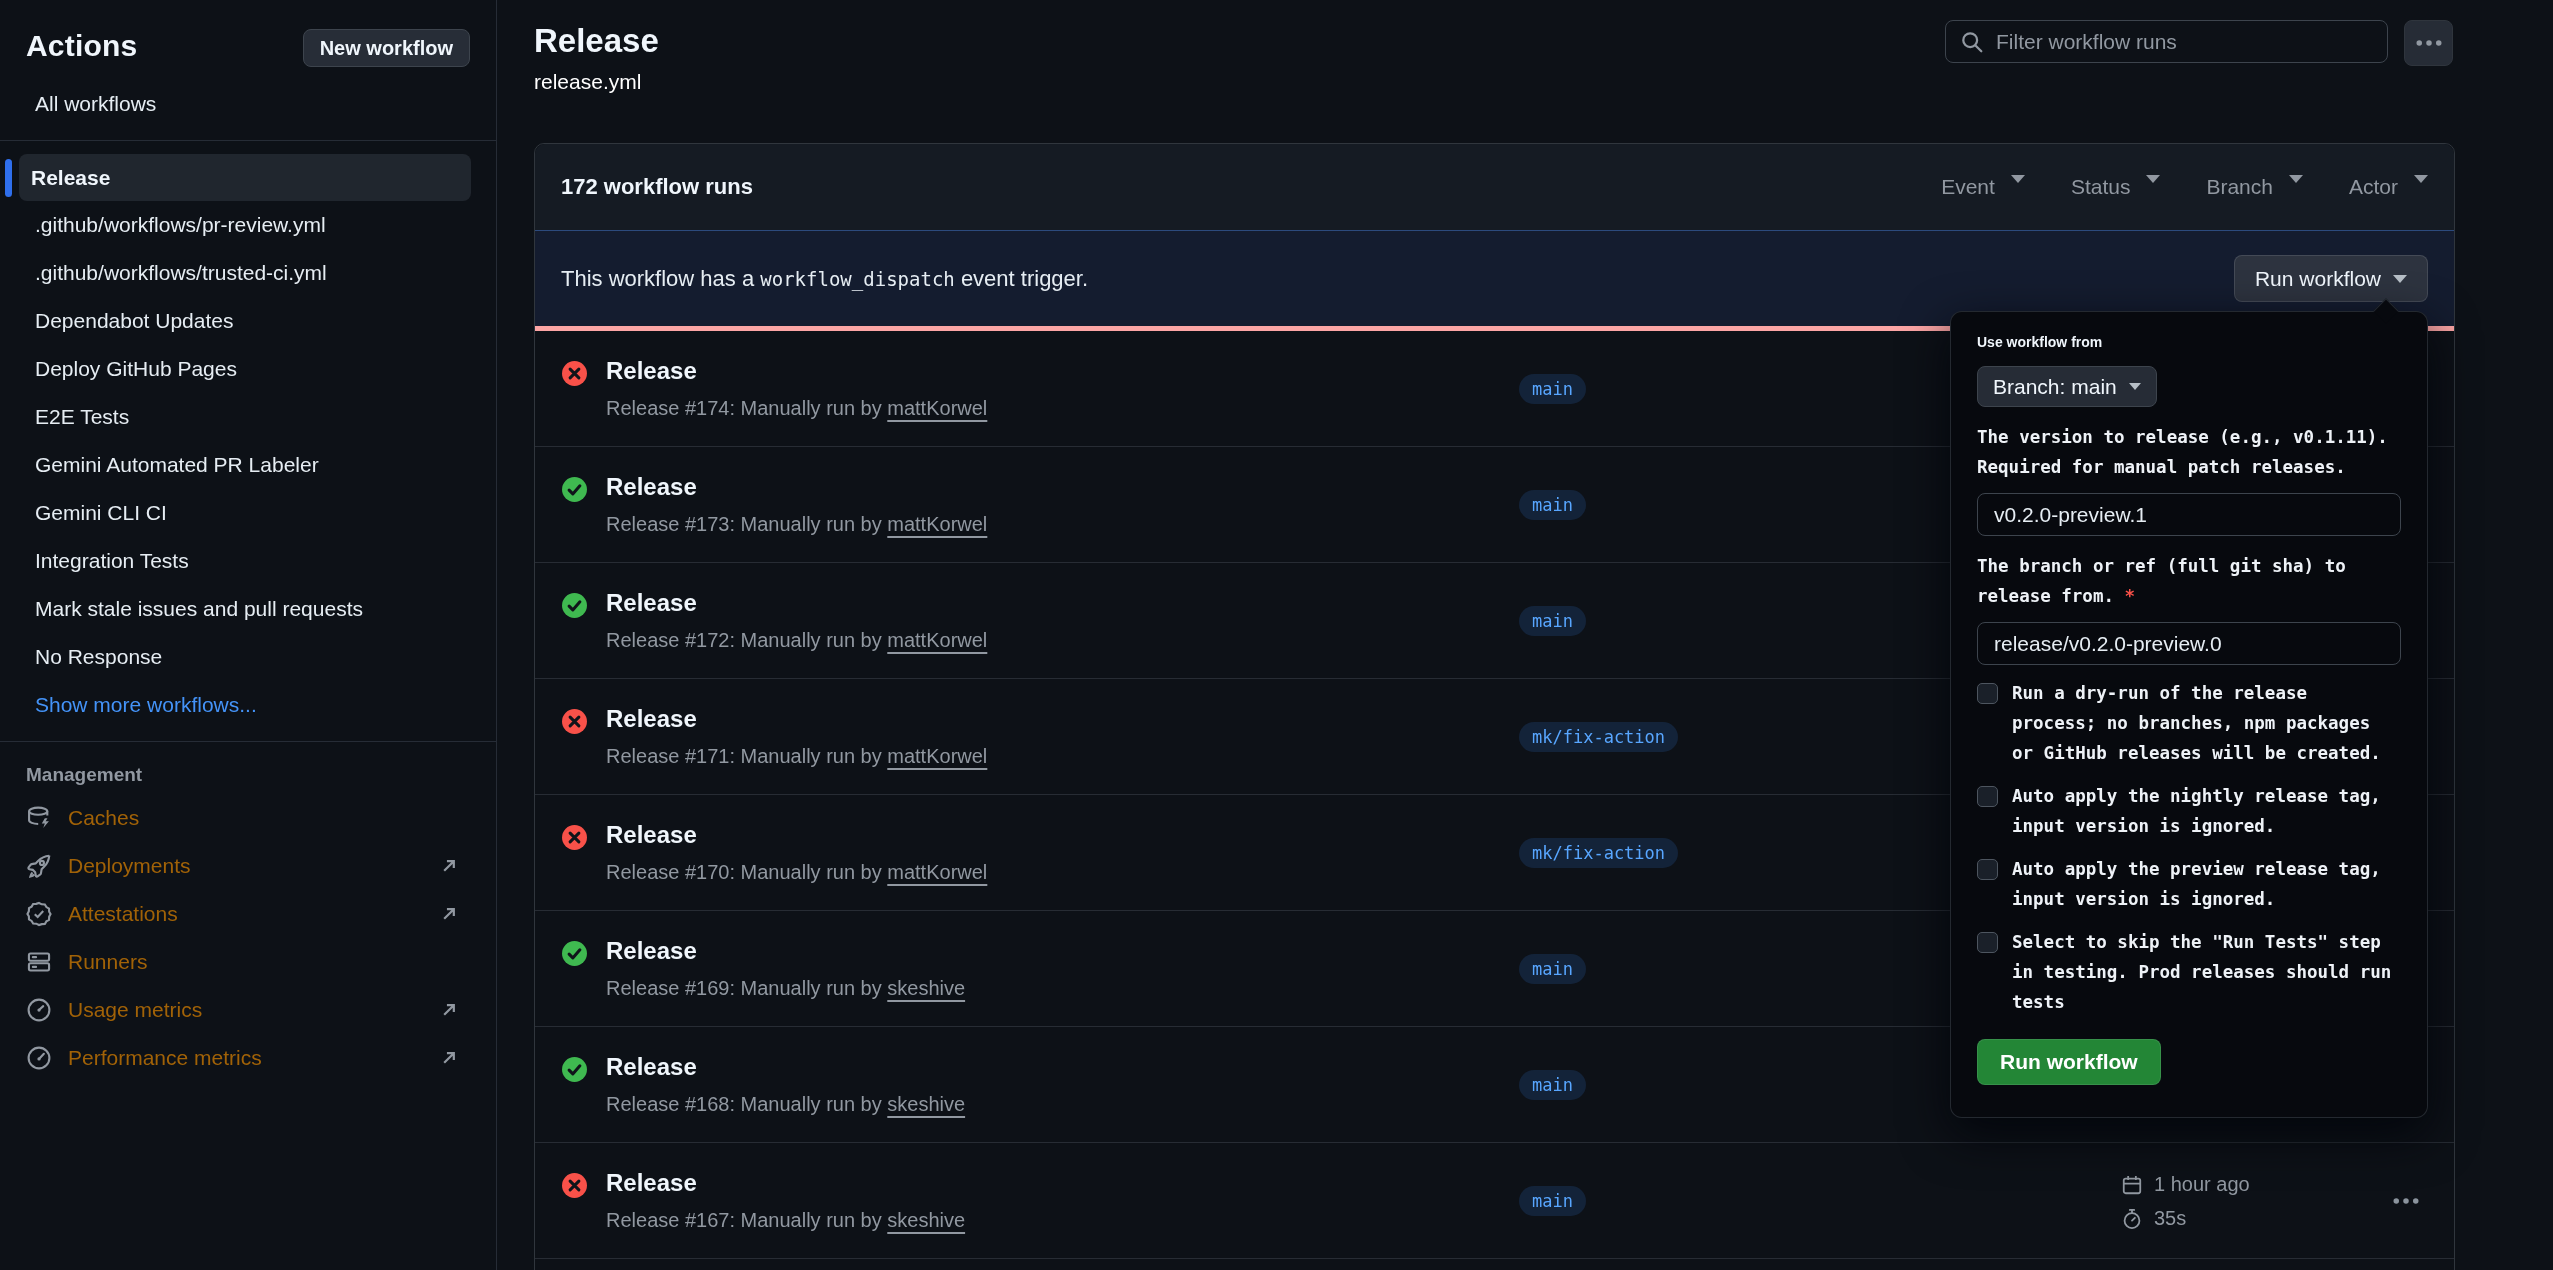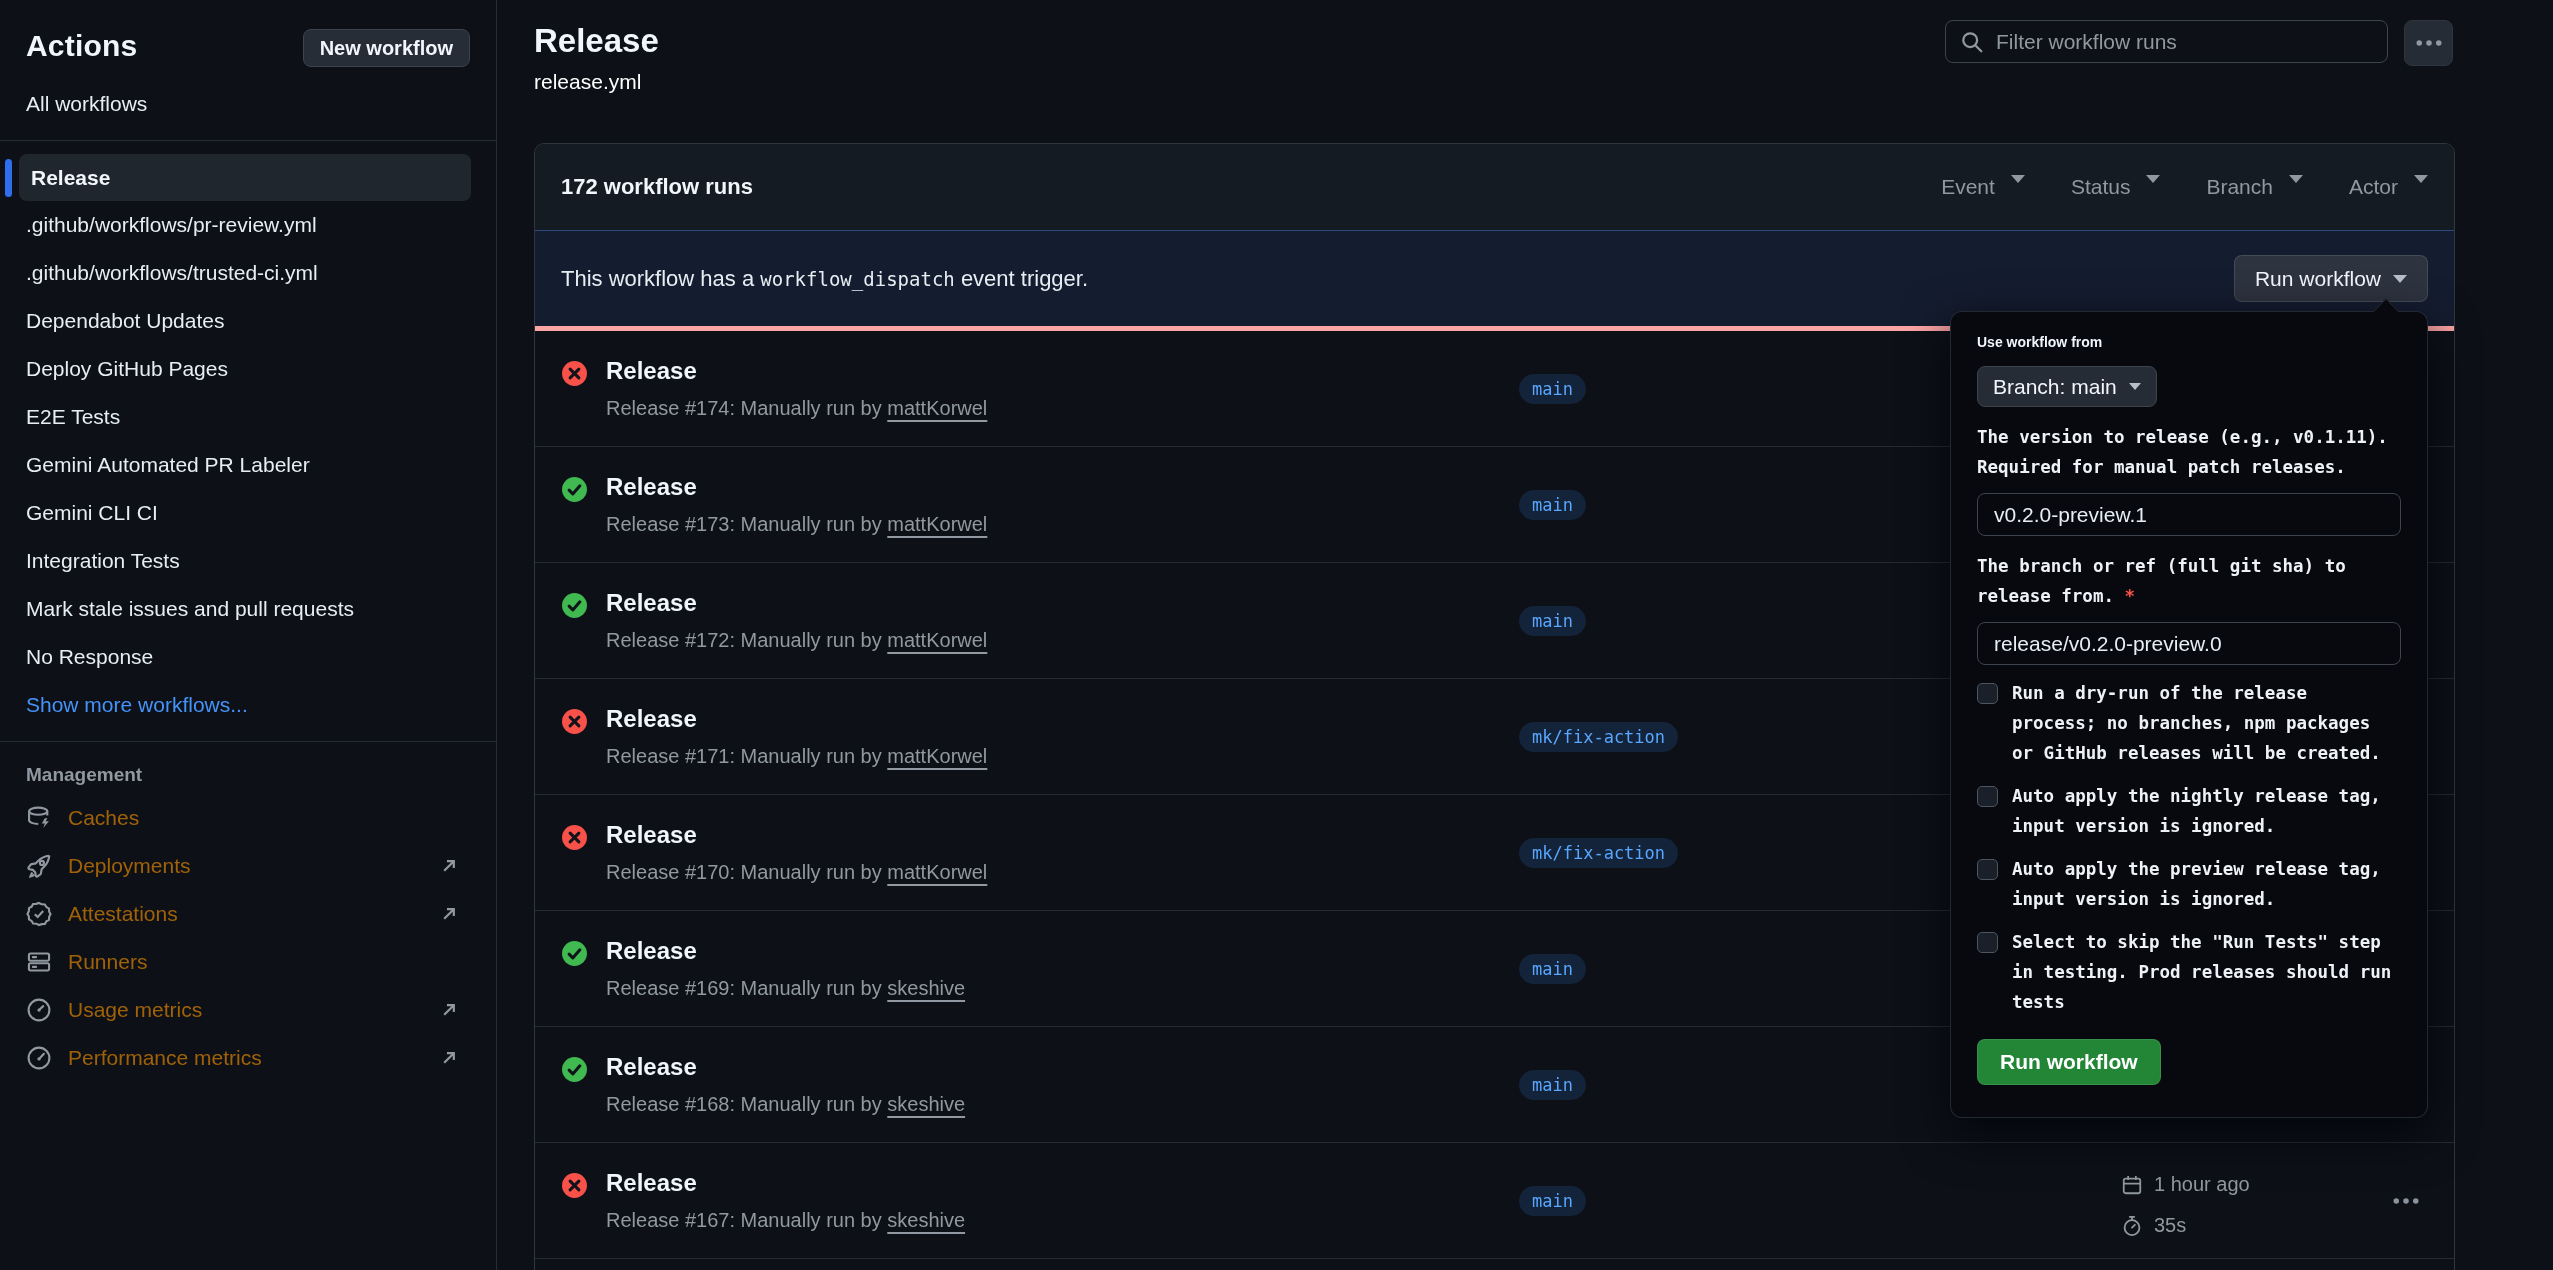--- a/index.html
+++ b/index.html
@@ -10,21 +10,21 @@
   
   .sidebar { position:absolute; left:0; top:0; width:497px; height:1270px;
     border-right:1px solid #262c36; background:#0d1117; }
   .sidebar-head { padding:29px 26px 0 26px; display:flex; justify-content:space-between;
     align-items:flex-start; height:80px; }
   .sidebar-title { font-size:30px; font-weight:700; color:#f0f6fc; letter-spacing:.2px; }
   .btn-secondary { background:#272d37; border:1px solid #3d444d; color:#f0f6fc;
     border-radius:8px; font-size:20px; font-weight:600; padding:0 16px; height:38px;
     display:inline-flex; align-items:center; cursor:pointer;
     font-family:"Liberation Sans","DejaVu Sans",sans-serif; }
-  .side-item { height:48px; display:flex; align-items:center; padding-left:26px;
+  .side-item { height:48px; display:flex; align-items:center; padding-left:35px;
     font-size:21px; color:#e6edf3; cursor:pointer; position:relative; }
   .side-divider { border-top:1px solid #262c36; margin:12px 0 0 0; }
   .side-item.active-wrap { margin:13px 25px 0 19px; padding-left:12px; height:47px;
     background:#20262e; border-radius:8px; font-weight:700; color:#f0f6fc; }
   .side-item.active-wrap::before { content:""; position:absolute; left:-14px; top:50%;
     transform:translateY(-50%); width:7px; height:38px; border-radius:4px; background:#2f6fed; }
   .side-link { color:#4493f8; }
   .mgmt-label { padding:22px 26px 8px 26px; font-size:19px; font-weight:700; color:#9198a1; }
   .mgmt-item { height:48px; display:flex; align-items:center; gap:16px; padding-left:26px;
     font-size:21px; color:#a16207; cursor:pointer; position:relative; }
@@ -77,21 +77,21 @@
   .status-icon { width:27px; height:27px; margin-top:3px; flex:none; }
   .run-title { font-size:24px; font-weight:700; color:#f0f6fc; text-decoration:none; cursor:pointer; }
   .run-sub { margin-top:12px; font-size:20px; color:#9198a1; }
   .actor-link { color:#9198a1; text-decoration:underline; text-underline-offset:5px; cursor:pointer; }
   .branch-badge { position:absolute; left:984px; top:50%; transform:translateY(-50%);
     font-family:"DejaVu Sans Mono","Liberation Mono",monospace; font-size:17px; color:#58a6ff;
     background:rgba(56,139,253,.15); border-radius:999px; padding:5px 13px; cursor:pointer; }
   .row-kebab { position:absolute; left:1848px; top:50%; transform:translateY(-50%);
     background:none; border:none; color:#8b949e; cursor:pointer; padding:10px; }
   .run-meta { position:absolute; left:1586px; top:30px; display:flex; flex-direction:column;
-    gap:18px; font-size:20px; color:#9198a1; }
+    gap:11px; font-size:20px; color:#9198a1; }
   .meta-line { display:flex; align-items:center; gap:11px; }
   .meta-line svg { color:#9198a1; }
 
   
   .dispatch-panel { position:absolute; left:1950px; top:311px; width:478px; height:807px;
     background:#07090e; border:1px solid rgba(61,68,77,.55); border-radius:12px; z-index:20;
     box-shadow:0 16px 48px rgba(1,4,9,.85); padding:22px 26px 24px 26px; }
   .panel-caret { position:absolute; top:-10px; right:32px; width:18px; height:18px;
     background:#07090e; border-left:1px solid rgba(61,68,77,.55); border-top:1px solid rgba(61,68,77,.55);
     transform:rotate(45deg); }

